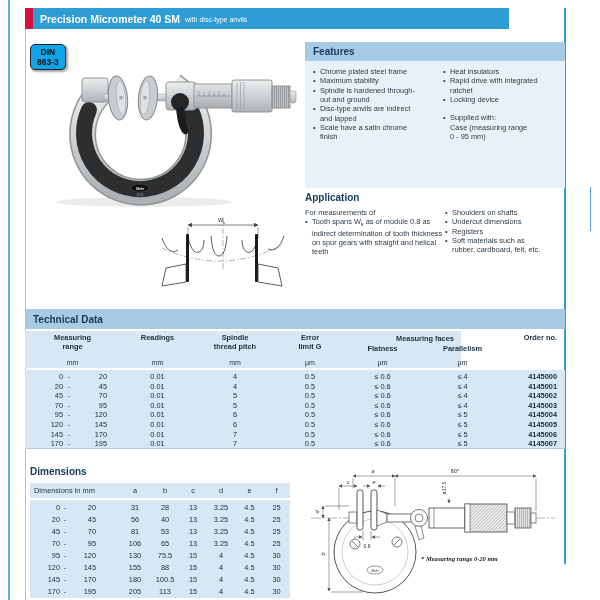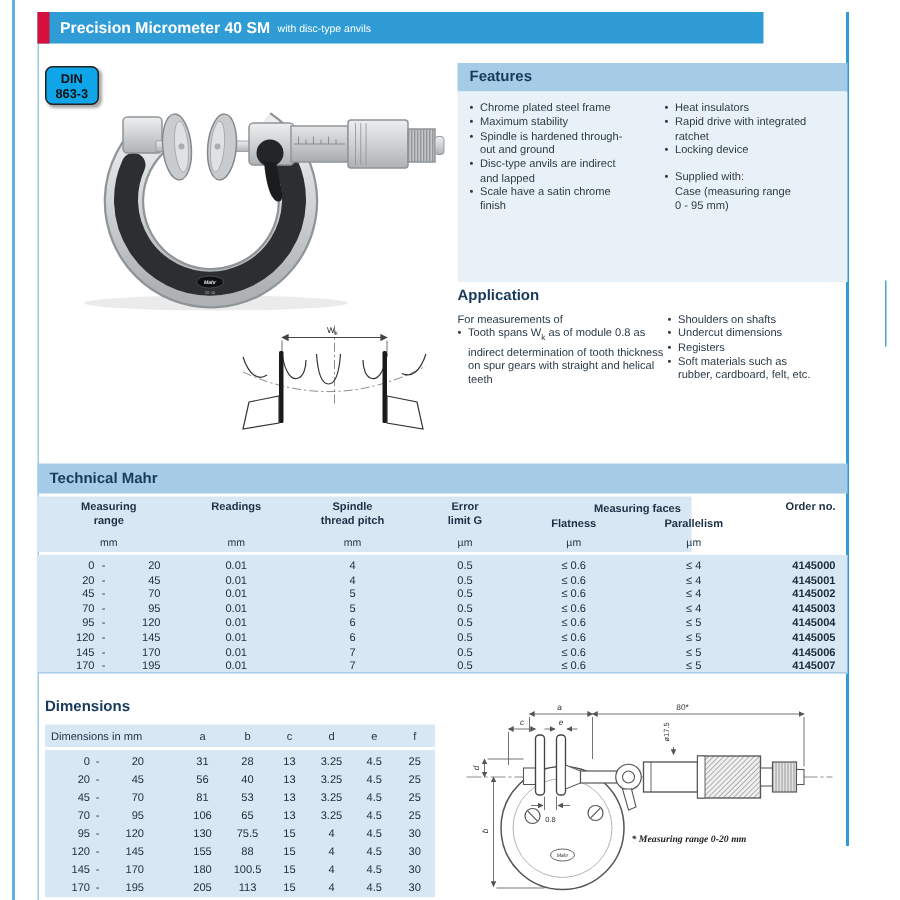--- a/index.html
+++ b/index.html
@@ -222,21 +222,21 @@
 <div class="col" style="left:445px;top:208px;width:118px;">
 
 <div class="li">Shoulders on shafts</div>
     <div class="li">Undercut dimensions</div>
     <div class="li">Registers</div>
     <div class="li">Soft materials such as
 rubber, cardboard, felt, etc.</div>
   </div>
 
 <div class="abs secbar tech-bar">
-  <span>Technical Mahr</span>
+  <span>Technical Data</span>
 </div>
 <div class="abs thead">
   <div class="hcell">
     <div class="hname">Measuring
 range</div>
     <div class="hunit">mm</div>
   </div>
   <div class="hcell">
     <div class="hname">Readings</div>
     <div class="hunit">mm</div>

